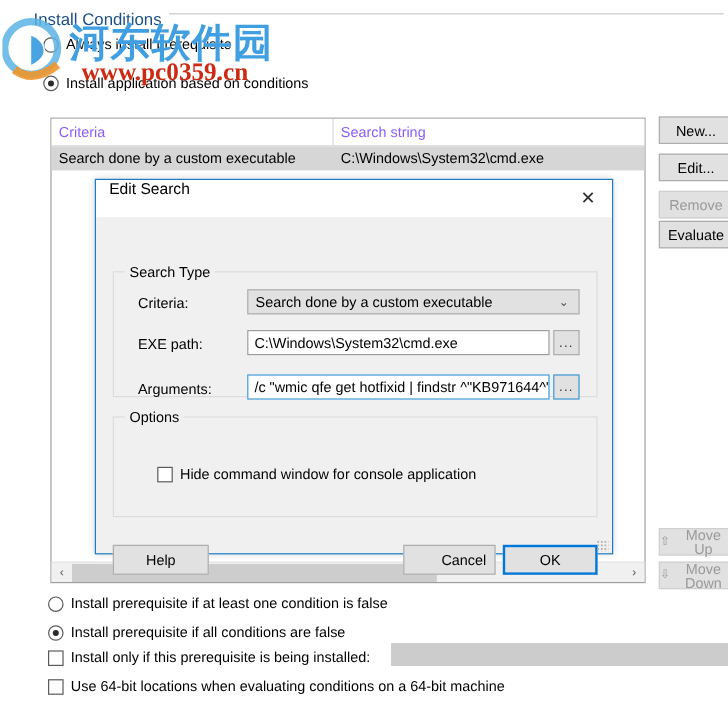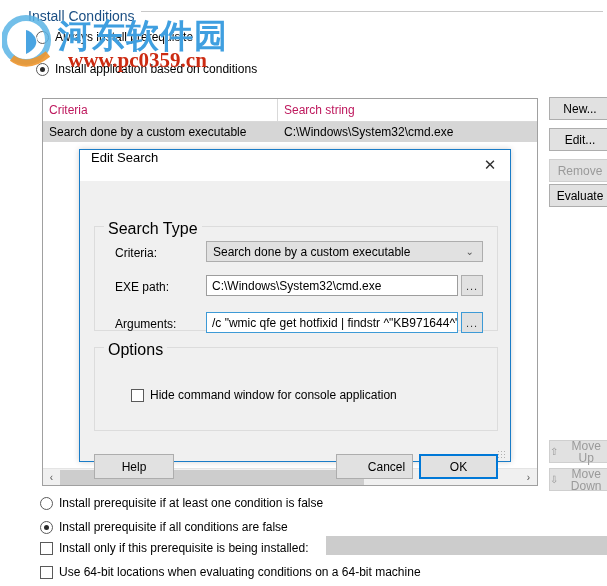--- a/index.html
+++ b/index.html
@@ -111,21 +111,21 @@
   .list-head {
     display: flex;
     height: 22px;
     background: #fff;
     border-bottom: 1px solid #d9d9d9;
   }
   .list-head .col {
     font-size: 12px;
     padding: 4px 8px 0 6px;
     box-sizing: border-box;
-    color: #be185d;
+    color: #8b5cf6;
   }
   .list-head .col.c1 { width: 235px; border-right: 1px solid #d9d9d9; }
   .list-head .col.c2 { flex: 1; }
   .list-row {
     display: flex;
     height: 20px;
     background: #d6d6d6;
     align-items: center;
   }
   .list-row .cell { font-size: 12px; padding-left: 6px; box-sizing: border-box; }
@@ -236,21 +236,21 @@
   .group {
     position: absolute;
     border: 1px solid #dcdcdc;
     box-sizing: border-box;
   }
   .group > .legend {
     position: absolute;
     top: -7px; left: 9px;
     background: #f0f0f0;
     padding: 0 4px;
-    font-size: 16px;
+    font-size: 12px;
     color: #000;
   }
   .grp-search { left: 14px; top: 45px; width: 404px; height: 105px; }
   .grp-options { left: 14px; top: 166px; width: 404px; height: 84px; }
 
   .field-label {
     position: absolute;
     font-size: 12px;
     color: #000;
   }

